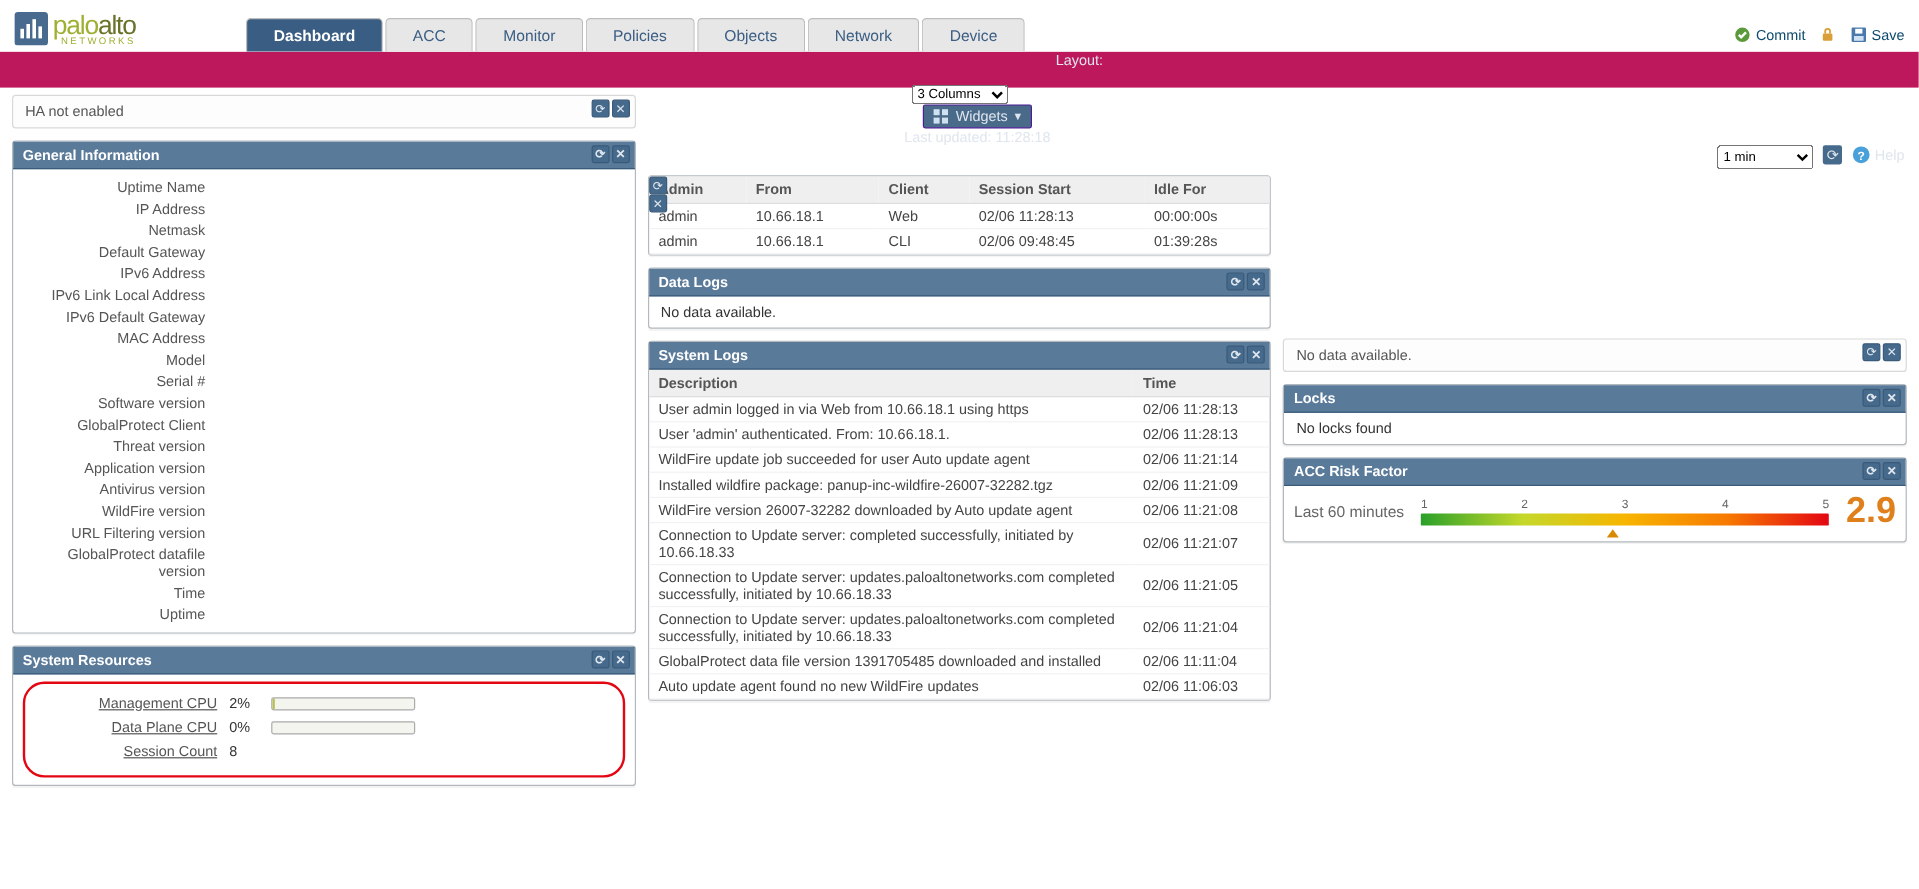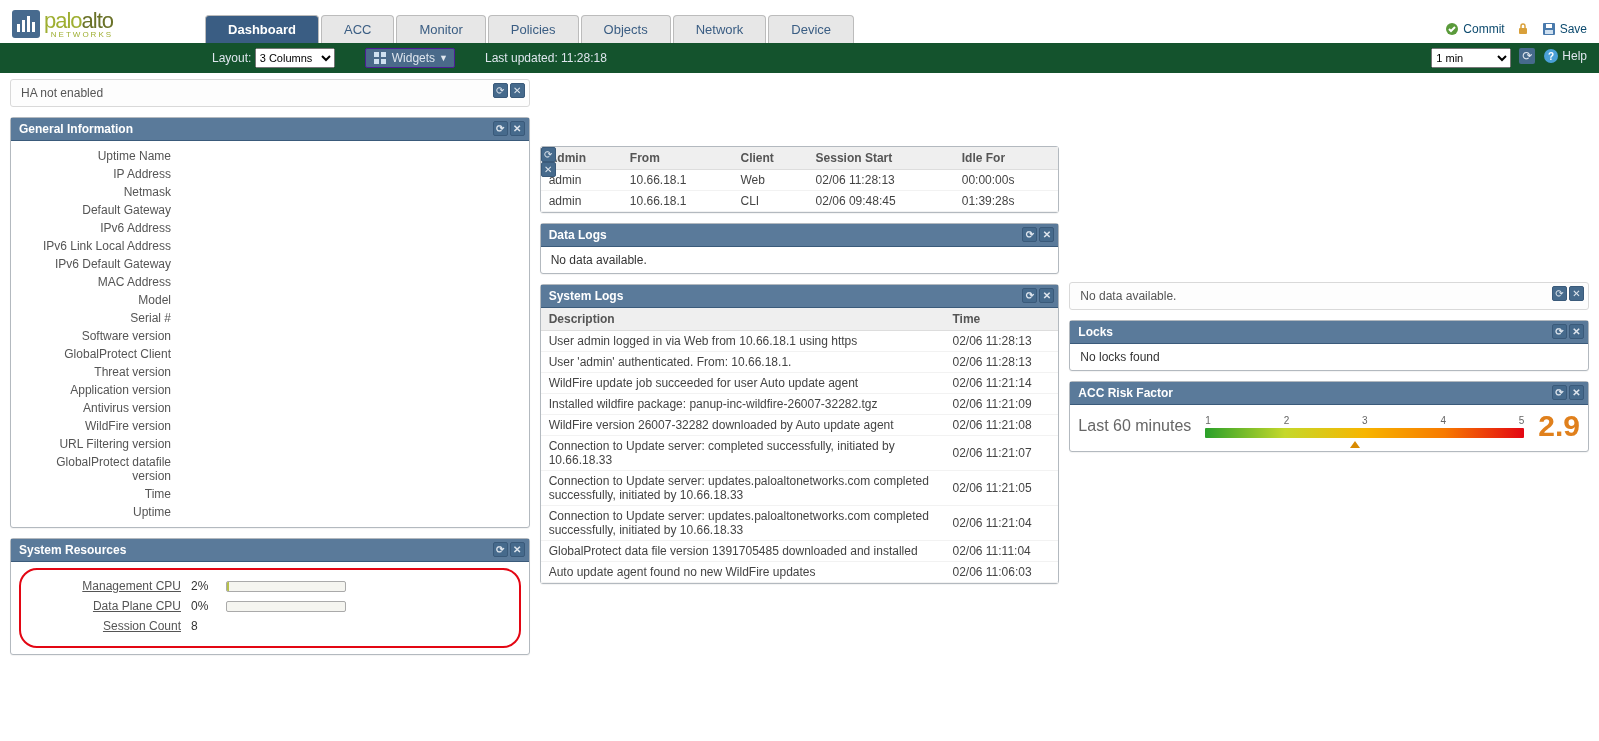--- a/index.html
+++ b/index.html
@@ -13,21 +13,21 @@
 .logo-sub { font-size:8px; color:#9faf32; letter-spacing:2px; display:block; text-align:right; margin-top:-4px; }
 
 .tabs { display:flex; align-items:flex-end; margin-left:80px; }
 .tab { padding:6px 22px; margin-right:2px; background:#e7e7e7; border:1px solid #bcbcbc; border-bottom:none; border-radius:4px 4px 0 0; color:#3a5d83; font-size:13px; cursor:pointer; }
 .tab.active { background:#3a5d83; color:#fff; font-weight:bold; }
 
 .top-actions { position:absolute; right:12px; bottom:6px; display:flex; align-items:center; gap:10px; font-size:12px; }
 .top-actions a { color:#0c4a6e; text-decoration:none; display:flex; align-items:center; gap:3px; }
 .icon16 { width:16px; height:16px; display:inline-block; }
 
-.subbar { height:30px; background:#14532d; display:flex; align-items:center; padding:0 12px; color:#dfe6ee; font-size:12px; }
+.subbar { height:30px; background:#be185d; display:flex; align-items:center; padding:0 12px; color:#dfe6ee; font-size:12px;flex-direction:column; }
 .subbar .lbl { margin-left:200px; }
 .subbar select { font-size:11px; height:20px; width:80px; }
 .subbar .widgets-btn { margin-left:30px; display:flex; align-items:center; gap:4px; background:#4a6a8a; border:1px solid #4c1d95; padding:1px 6px; border-radius:2px; cursor:pointer; }
 .subbar .updated { margin-left:30px; }
 .subbar-right { margin-left:auto; display:flex; align-items:flex-start; gap:8px; }
 .subbar-right select { width:80px; }
 
 .main { display:flex; gap:10px; padding:6px 10px; align-items:center; }
 .col { flex:1; min-width:0; }
 
@@ -434,21 +434,21 @@
 
     <div class="widget">
       <div class="widget-hd">
         <span>ACC Risk Factor</span>
         <div class="w-actions">
             <span>⟳</span>
             <span>✕</span>
           </div>
       </div>
       <div class="risk-wrap">
-        <span style="font-size:16px;color:#666;">Last 60 minutes</span>
+        <span style="font-size:13px;color:#666;">Last 60 minutes</span>
         <div class="risk-scale">
           <div class="risk-ticks" id="risk-ticks">
               <span>1</span>
               <span>2</span>
               <span>3</span>
               <span>4</span>
               <span>5</span>
             </div>
           <div class="risk-bar"></div>
           <div class="risk-marker" id="risk-marker" style="left: calc(47% - 5px);"></div>

